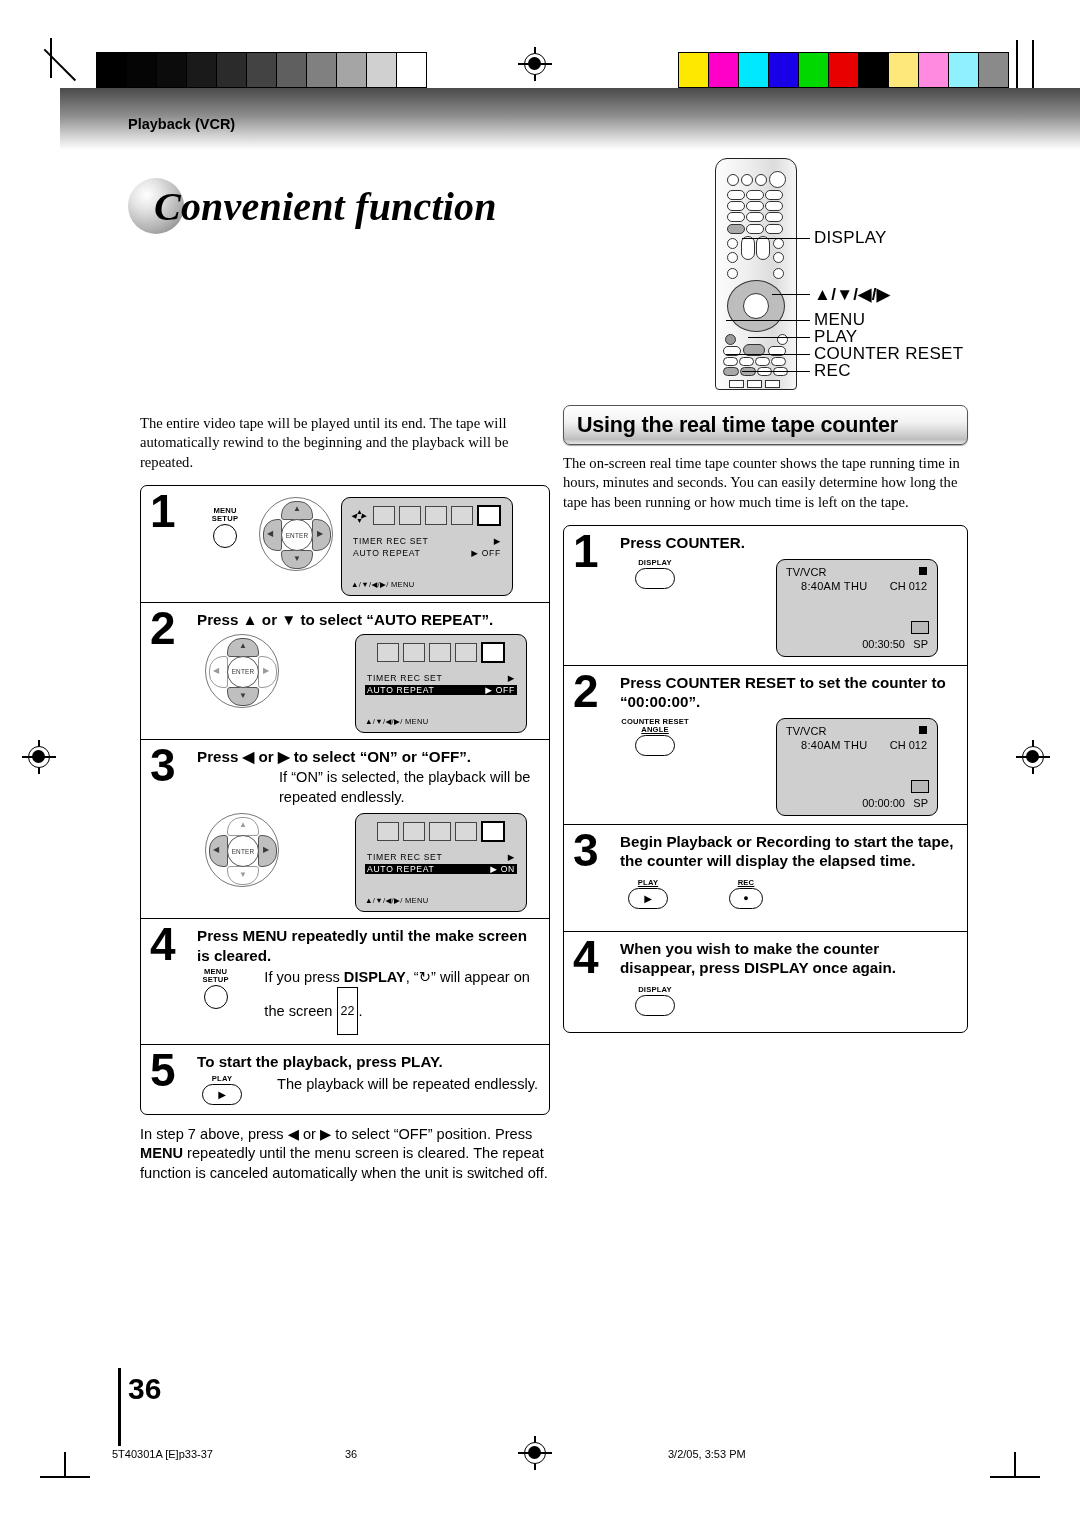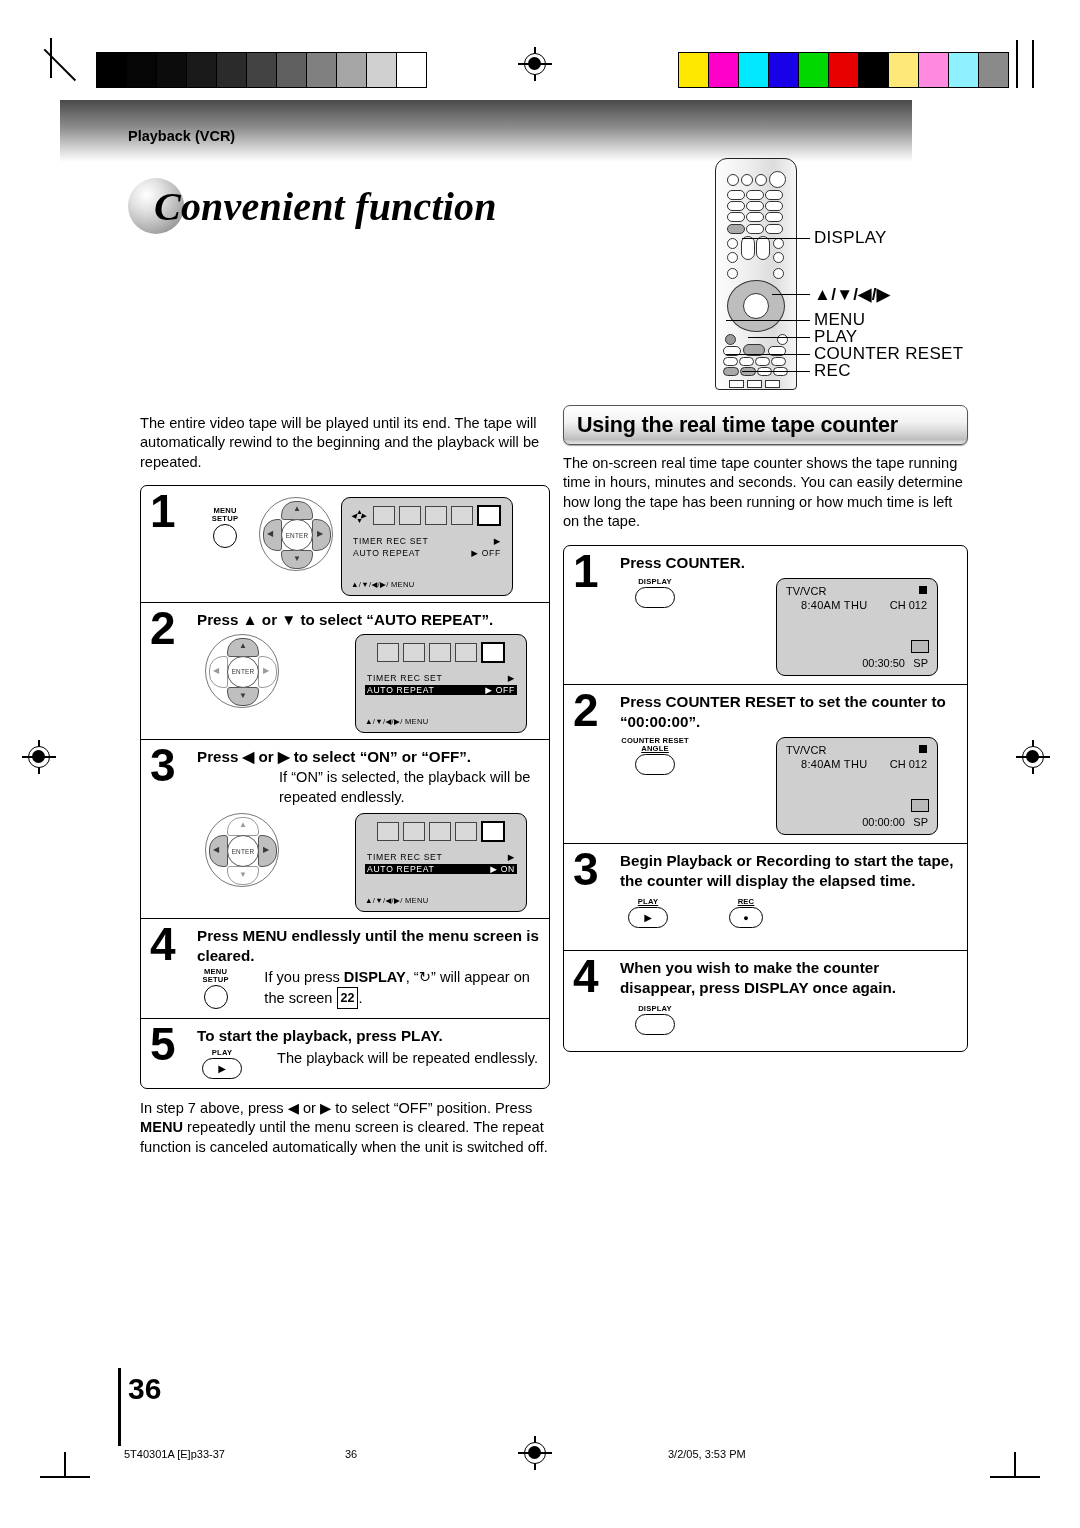--- a/index.html
+++ b/index.html
@@ -13,21 +13,21 @@
   .reg::before{left:16px;top:0;width:1.5px;height:34px;}
   .reg::after{top:16px;left:0;height:1.5px;width:34px;}
   .reg .ring{position:absolute;left:6px;top:6px;width:20px;height:20px;border:1.5px solid #000;border-radius:50%;background:#fff;}
   .reg .dot{position:absolute;left:10px;top:10px;width:13px;height:13px;border-radius:50%;background:#000;}
 
   .barstrip{position:absolute;display:flex;border:1px solid #000;}
   .barstrip div{width:29px;height:34px;border-right:1px solid #000;}
   .barstrip div:last-child{border-right:none;}
 
   
-  .headband{position:absolute;left:60px;top:100px;width:852px;height:62px;
+  .headband{position:absolute;left:60px;top:88px;width:1020px;height:62px;
      background:linear-gradient(to bottom,#4a4a4a 0%,#8e8e8e 45%,#d8d8d8 80%,#ffffff 100%);}
   .headband .cat{position:absolute;left:68px;top:28px;font-size:14.5px;font-weight:bold;color:#000;}
 
   .titlewrap{position:absolute;left:128px;top:178px;display:flex;align-items:center;}
   .ball{width:56px;height:56px;border-radius:50%;
      background:radial-gradient(circle at 33% 30%,#ffffff 0%,#e3e3e3 28%,#b4b4b4 62%,#8a8a8a 88%,#6f6f6f 100%);}
   .ptitle{font-family:"Liberation Serif",serif;font-style:italic;font-weight:bold;
      font-size:40px;margin-left:-30px;letter-spacing:.2px;}
 
   
@@ -49,21 +49,21 @@
   
   .col{position:absolute;top:405px;}
   .colL{left:140px;width:410px;}
   .colR{left:563px;width:405px;}
 
   .sechead{height:38px;border:1.3px solid #555;border-radius:7px;
      background:linear-gradient(to bottom,#ffffff 0%,#f2f2f2 42%,#d2d2d2 72%,#bdbdbd 88%,#e8e8e8 100%);
      display:flex;align-items:center;box-shadow:0 1px 1px rgba(0,0,0,.35);}
   .sechead span{font-size:21.5px;font-weight:bold;margin-left:13px;letter-spacing:-.2px;}
 
-  .intro{font-size:14.6px;line-height:19.4px;margin-top:9px;}
+  .intro{font-size:14.6px;line-height:19.4px;margin-top:9px;font-family:Liberation Serif, serif;}
 
   .steps{margin-top:13px;border:1.4px solid #000;border-radius:7px;overflow:hidden;}
   .step{border-top:1.4px solid #000;position:relative;padding:7px 10px 9px 56px;min-height:40px;}
   .step:first-child{border-top:none;}
   .num{position:absolute;left:9px;top:2px;font-family:"Liberation Sans",sans-serif;
      font-weight:bold;font-size:46px;line-height:46px;}
   .stitle{font-size:15.2px;font-weight:bold;line-height:19.5px;}
   .sbody{font-size:14.6px;line-height:19.4px;}
 
   
@@ -103,21 +103,21 @@
   .tvscr .t2{position:absolute;left:24px;top:20px;font-size:11px;letter-spacing:.3px;}
   .tvscr .ch{position:absolute;right:10px;top:20px;font-size:11px;}
   .tvscr .stop{position:absolute;right:10px;top:7px;width:8px;height:8px;background:#000;}
   .tvscr .cnt{position:absolute;right:32px;bottom:6px;font-size:11px;}
   .tvscr .sp{position:absolute;right:9px;bottom:6px;font-size:11px;}
   .tvscr .cass{position:absolute;right:8px;bottom:22px;width:16px;height:11px;border:1.3px solid #000;background:#b9b9b9;}
 
   .note{margin-top:10px;font-size:14.6px;line-height:19.4px;}
   .note .hd{font-weight:bold;}
   .sqbullet{display:inline-block;width:10px;height:10px;background:#000;margin-right:5px;}
-  .pgref{display:inline-block;border:1.3px solid #000;padding:3px 3px;font-weight:bold;font-size:12.5px;line-height:14px;vertical-align:1px;}
+  .pgref{display:inline-block;border:1.3px solid #000;padding:16px 3px;font-weight:normal;font-size:12.5px;line-height:14px;vertical-align:1px;}
 
   
   .pagenum{position:absolute;left:128px;top:1372px;font-size:30px;font-weight:bold;}
   .pagebar{position:absolute;left:118px;top:1368px;width:3px;height:78px;background:#000;}
   .foot{position:absolute;top:1448px;font-size:11px;}
   .inline-icon{display:inline-block;width:17px;height:14px;border:1.6px solid #000;vertical-align:-2px;position:relative;background:#fff;}
   .inline-icon::after{content:"";position:absolute;left:1px;bottom:0;right:1px;height:4px;background:#000;}
   .inline-icon i{position:absolute;left:2px;top:1px;width:4px;height:4px;border:1.2px solid #000;border-radius:50%;}
   .inline-icon i+i{left:8px;}
 </style>
@@ -380,21 +380,21 @@
             <span>▶ ON</span>
           </div>
           <div style="height:18px;"></div>
           <div class="osdfoot">▲/▼/◀/▶/ MENU</div>
         </div>
       </div>
     </div>
 
     <div class="step">
       <div class="num">4</div>
-      <div class="stitle">Press MENU endlessly until the menu screen is cleared.</div>
+      <div class="stitle">Press MENU repeatedly until the make screen is cleared.</div>
       <div style="display:flex;align-items:flex-start;margin-top:3px;">
         <div class="btnblk" style="width:50px;">
           <div class="btncap">MENU<br>SETUP</div>
           <div class="circbtn"></div>
         </div>
         <div class="sbody" style="margin-left:30px;">
           <span>If you press </span><b>DISPLAY</b><span>, “↻” will appear on the screen </span><span class="pgref">22</span><span>.</span>
         </div>
       </div>
     </div>
@@ -493,15 +493,15 @@
         </div>
       </div>
     </div>
 
   </div>
 </div>
 
 <div class="pagebar"></div>
 <div class="pagenum">36</div>
 
-<div class="foot" style="left:124px;">5T40301A [E]p33-37</div>
+<div class="foot" style="left:112px;">5T40301A [E]p33-37</div>
 <div class="foot" style="left:345px;">36</div>
 <div class="foot" style="left:668px;">3/2/05, 3:53 PM</div>
 
 </body></html>

